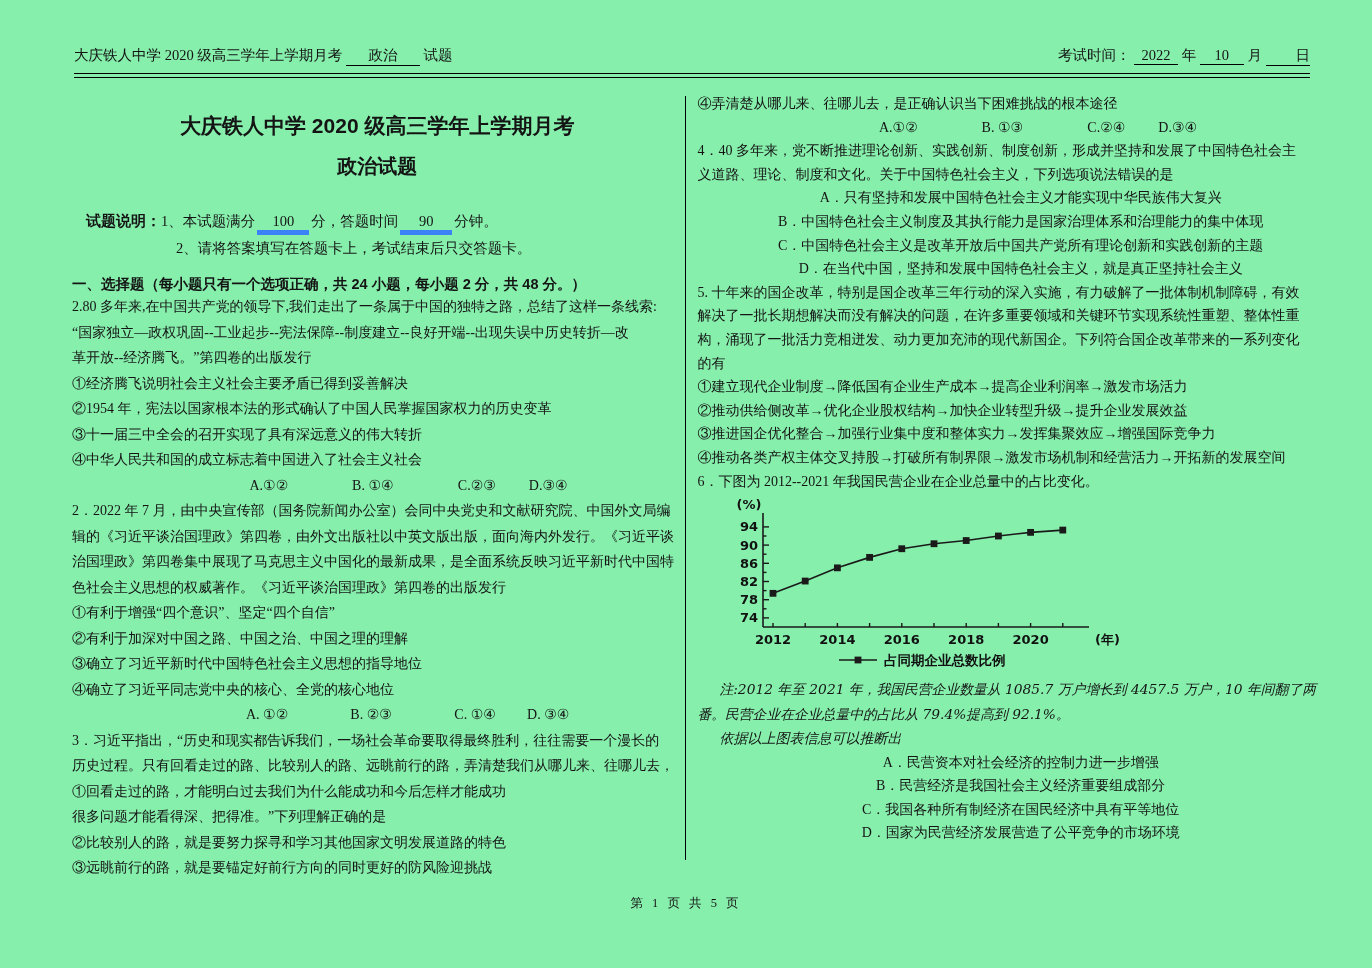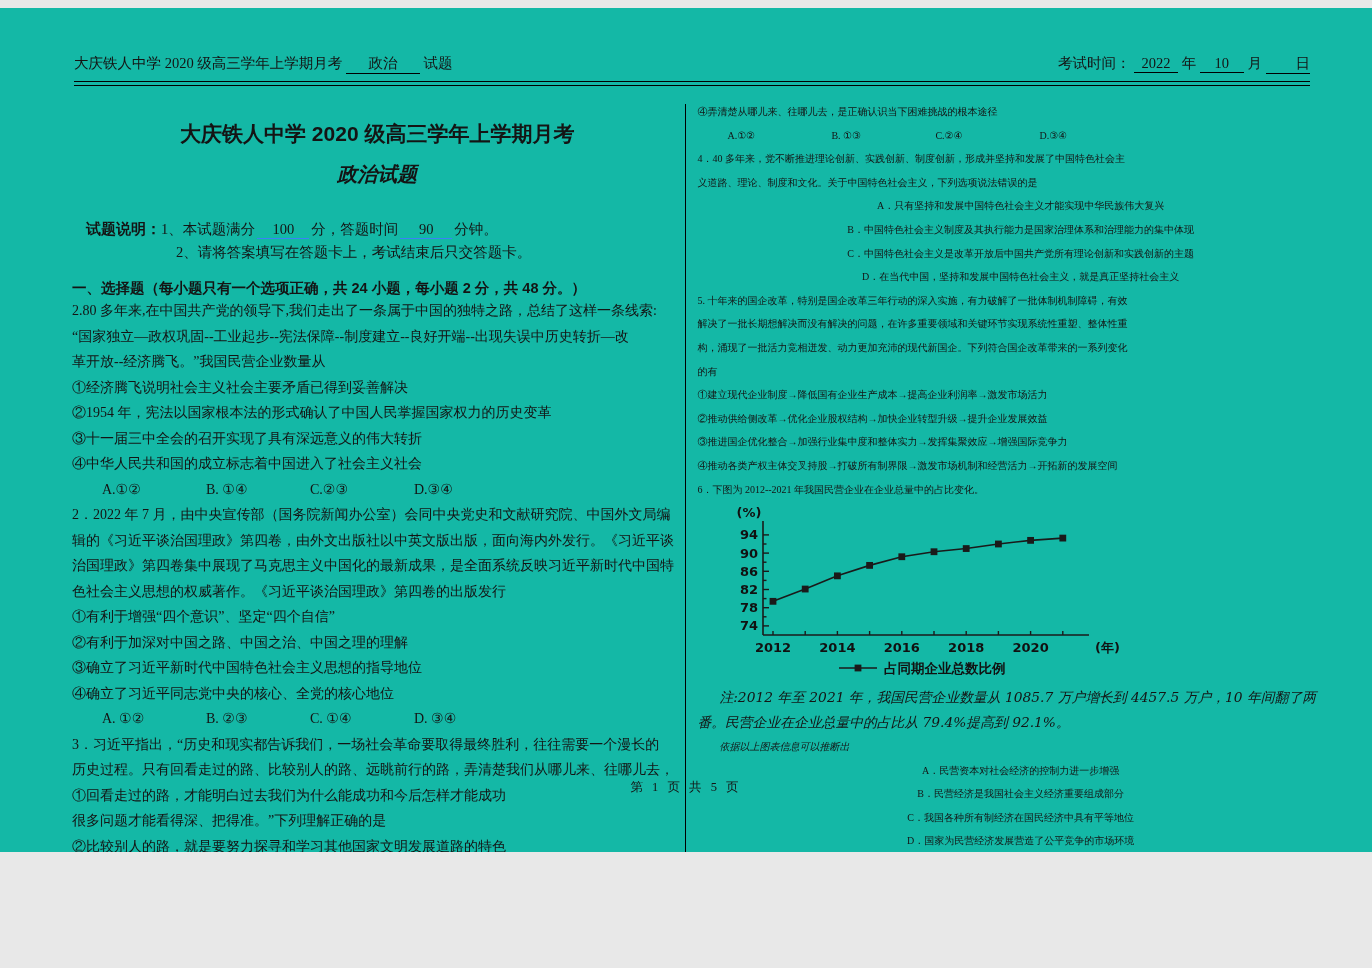--- a/index.html
+++ b/index.html
@@ -1,43 +1,43 @@
 <!DOCTYPE html>
 <html><head>
 <meta charset="utf-8">
 <style>
   html,body{margin:0;padding:0;background:#e8e8e8;}
-  .page{position:relative;width:1372px;height:844px;background:#14b8a6;margin:8px auto;
+  .page{position:relative;width:1372px;height:968px;background:#86efac;margin:0 auto;
         font-family:"Liberation Serif","DejaVu Serif",serif;color:#141414;overflow:hidden;}
   
   .hdr{position:absolute;top:46px;left:74px;right:62px;display:flex;justify-content:space-between;
        font-size:14.5px;white-space:nowrap;}
   .hdr-rule{position:absolute;top:73px;left:74px;right:62px;height:3px;
             border-top:1.5px solid #000;border-bottom:1.5px solid #000;}
   .u-mid{display:inline-block;min-width:74px;text-align:center;border-bottom:1px solid #000;}
   .u-num{display:inline-block;min-width:44px;text-align:center;border-bottom:1px solid #000;}
   .u-day{display:inline-block;border-bottom:1px solid #000;padding-left:30px;}
   
   .cols{position:absolute;top:88px;left:72px;right:56px;height:782px;display:flex;}
   .col-left{width:616px;}
   .vdiv{width:1px;background:#000;margin:8px 0 10px 3px;}
   .col-right{flex:1;padding-left:11px;}
   .doc-title1{margin-top:24px;text-align:center;font-weight:bold;font-size:21px;
               font-family:"Liberation Sans","DejaVu Sans",sans-serif;}
   .doc-title2{margin-top:13px;text-align:center;font-weight:bold;font-size:20px;
-              font-family:"Liberation Sans","DejaVu Sans",sans-serif;font-style:italic;}
+              font-family:"Liberation Sans","DejaVu Sans",sans-serif;}
   .instr1{margin-top:32px;padding-left:14px;font-size:14.5px;white-space:nowrap;}
   .instr-label{font-weight:bold;font-family:"Liberation Sans","DejaVu Sans",sans-serif;font-size:15px;}
-  .u-score{display:inline-block;min-width:52px;text-align:center;border-bottom:1px solid #3b82f6;margin:0 2px;}
+  .u-score{display:inline-block;min-width:52px;text-align:center;border-bottom:5px solid #3b82f6;margin:0 2px;}
   .instr2{padding-left:104px;font-size:14.5px;line-height:26px;white-space:nowrap;}
   .sect{margin-top:14px;font-weight:bold;font-size:14.5px;white-space:nowrap;
         font-family:"Liberation Sans","DejaVu Sans",sans-serif;}
   .ln{font-size:14px;line-height:25.5px;height:25.5px;white-space:nowrap;}
-  .col-right .ln{font-size:10px;line-height:23.6px;height:23.6px;}
-  .choices{padding-left:30px;}
+  .col-right .ln{font-size:14px;line-height:23.6px;height:23.6px;}
+  .choices{padding-left:30px;text-align:center;}
   .choices span{display:inline-block;width:104px;}
   .choices span:last-child{width:auto;}
   .indent{padding-left:28px;text-align:center;}
   .chart-wrap{margin:4px 0 2px 24px;}
   .note .ln{font-style:italic;font-family:"DejaVu Serif",serif;font-size:13.8px;line-height:25px;height:25px;}
   .note-ind{padding-left:22px;font-style:italic;}
   .footer{position:absolute;bottom:56px;left:0;width:100%;text-align:center;
           font-size:12.5px;letter-spacing:3px;}
 </style>
 </head>
@@ -71,21 +71,21 @@
       <div class="instr1">
         <span class="instr-label">试题说明：</span><span>1、本试题满分</span><span class="u-score">100</span><span>分，答题时间</span><span class="u-score">90</span><span>分钟。</span>
       </div>
       <div class="instr2">2、请将答案填写在答题卡上，考试结束后只交答题卡。</div>
 
       <div class="sect">一、选择题（每小题只有一个选项正确，共 24 小题，每小题 2 分，共 48 分。）</div>
 
       <div>
         <div class="ln">2.80 多年来,在中国共产党的领导下,我们走出了一条属于中国的独特之路，总结了这样一条线索:</div>
         <div class="ln">“国家独立—政权巩固--工业起步--宪法保障--制度建立--良好开端--出现失误中历史转折—改</div>
-        <div class="ln">革开放--经济腾飞。”我国民营企业数量从</div>
+        <div class="ln">革开放--经济腾飞。”第四卷的出版发行</div>
         <div class="ln">①经济腾飞说明社会主义社会主要矛盾已得到妥善解决</div>
         <div class="ln">②1954 年，宪法以国家根本法的形式确认了中国人民掌握国家权力的历史变革</div>
         <div class="ln">③十一届三中全会的召开实现了具有深远意义的伟大转折</div>
         <div class="ln">④中华人民共和国的成立标志着中国进入了社会主义社会</div>
         <div class="ln choices">
           <span>A.①②</span><span>B. ①④</span><span>C.②③</span><span>D.③④</span>
         </div>
       </div>
 
       <div>

